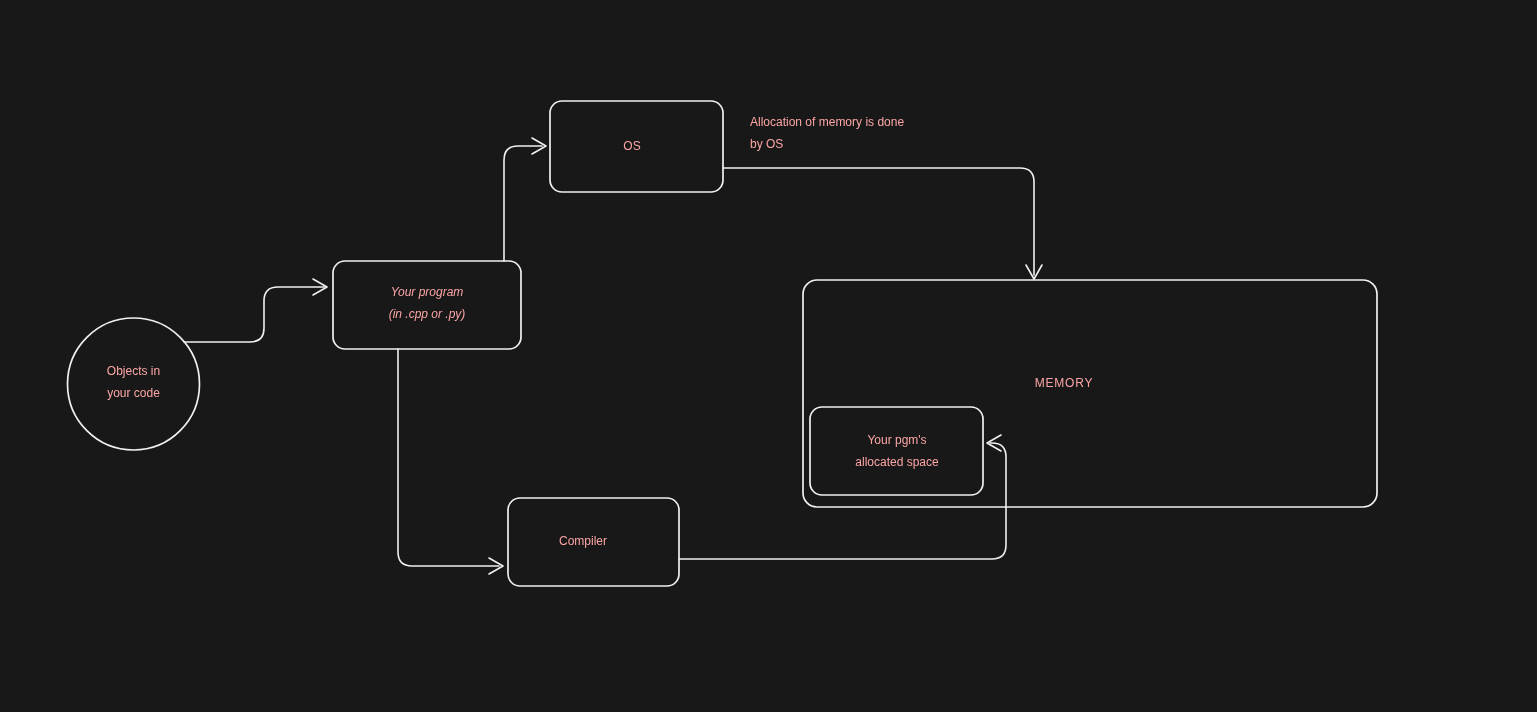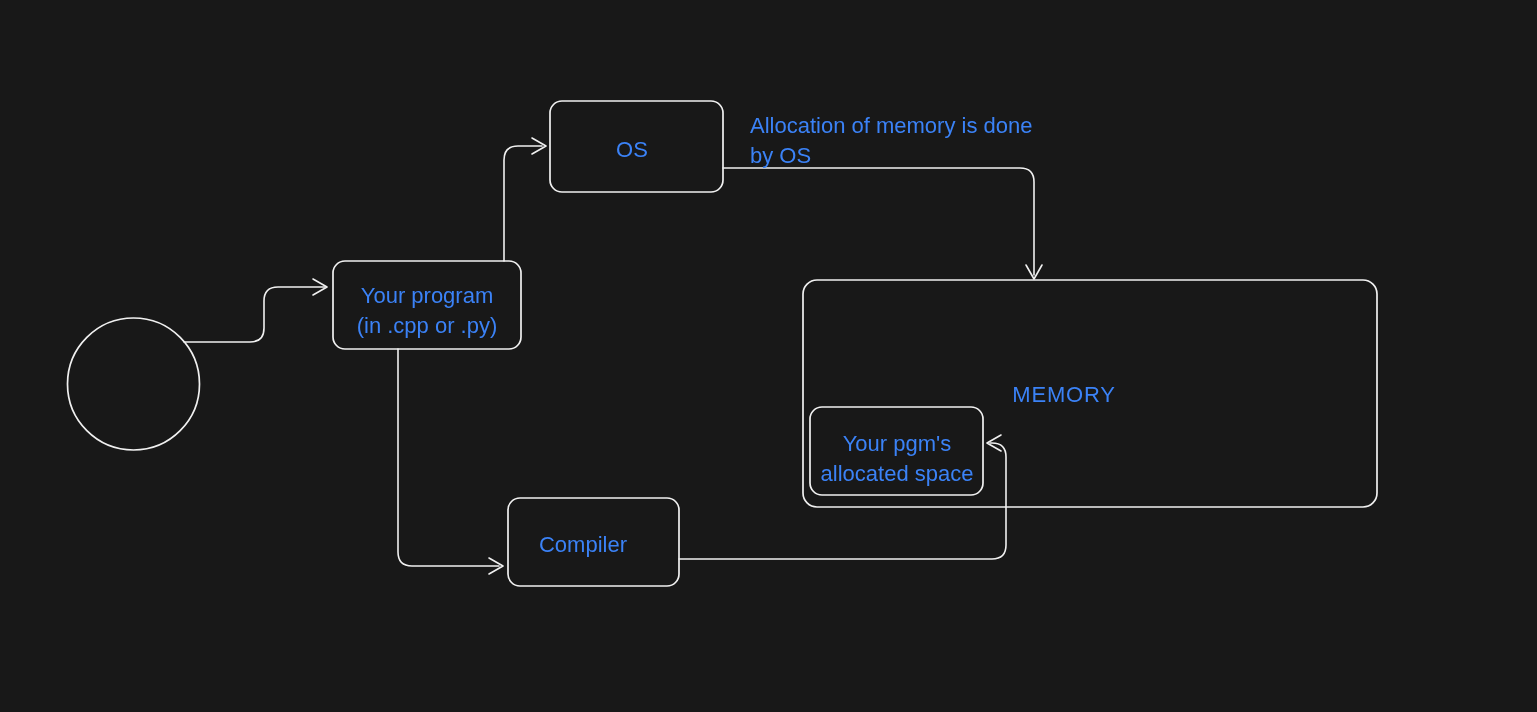--- a/index.html
+++ b/index.html
@@ -27,23 +27,23 @@
   }
   .edge {
     fill: none;
     stroke: #f0f0f0;
     stroke-width: 1.6;
     stroke-linecap: round;
     stroke-linejoin: round;
   }
   .label {
     position: absolute;
-    color: #3b82f6;
-    font-size: 22px;
-    line-height: 30px;
+    color: #fca5a5;
+    font-size: 12px;
+    line-height: 22px;
     white-space: pre-line;
     text-align: center;
   }
   .label.left-align {
     text-align: left;
   }
   .label.memory-title {
     letter-spacing: 0.8px;
   }
 </style>
@@ -80,27 +80,29 @@
       <path class="edge" d="M 398 349 L 398 552 Q 398 566 412 566 L 499 566"></path>
       <path class="edge" d="M 489 558 L 503 566 L 489 574"></path>
     </g>
 
     <g>
       <path class="edge" d="M 679 559 L 992 559 Q 1006 559 1006 545 L 1006 457 Q 1006 443 992 443 L 990 443"></path>
       <path class="edge" d="M 1001 435 L 987 443 L 1001 451"></path>
     </g>
   </svg>
 
+  <div class="label" style="left:48px; top:360px; width:171px;">Objects in
+your code</div>
 
-  <div class="label" style="left:333px; top:281px; width:188px;">Your program
+  <div class="label" style="left:333px; top:281px; width:188px;font-style:italic;">Your program
 (in .cpp or .py)</div>
 
   <div class="label" style="left:550px; top:135px; width:164px;">OS</div>
 
-  <div class="label memory-title" style="left:803px; top:380px; width:522px;">MEMORY</div>
+  <div class="label memory-title" style="left:803px; top:372px; width:522px;">MEMORY</div>
 
   <div class="label" style="left:810px; top:429px; width:174px;">Your pgm's
 allocated space</div>
 
   <div class="label" style="left:508px; top:530px; width:150px;">Compiler</div>
 
   <div class="label left-align" style="left:750px; top:111px; width:290px;">Allocation of memory is done
 by OS</div>
 
 

